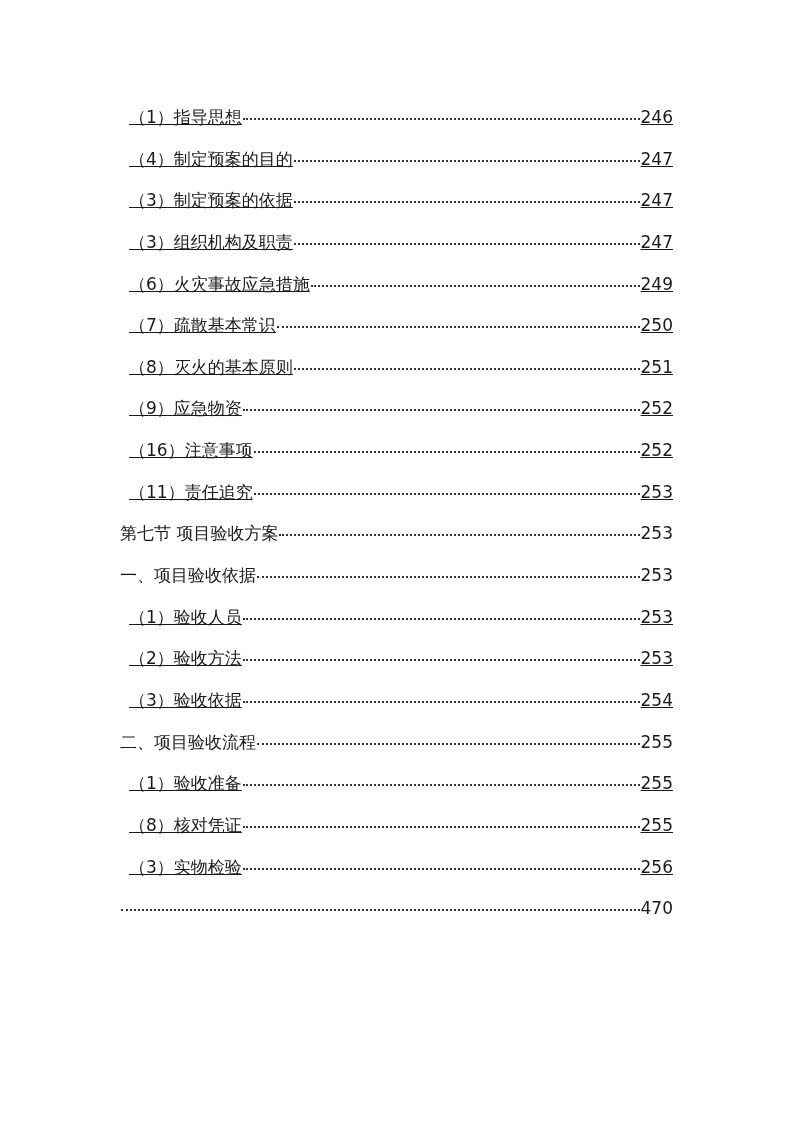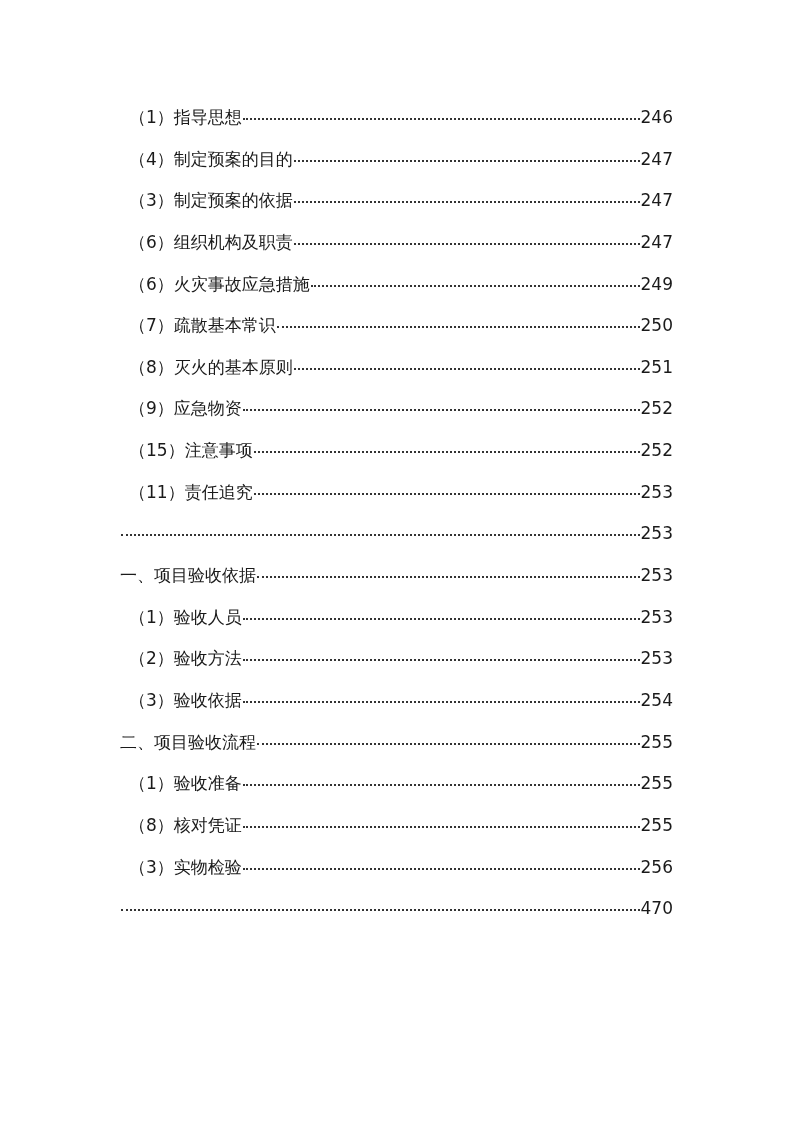--- a/index.html
+++ b/index.html
@@ -24,20 +24,21 @@
     .toc-row {
       display: flex;
       align-items: baseline;
       height: 41.65px;
       font-size: 17px;
       line-height: 28px;
       white-space: nowrap;
     }
     .toc-row.level-2 {
       padding-left: 9px;
+      text-decoration: underline;
     }
     .toc-label {
       flex: 0 0 auto;
     }
     .toc-leader {
       flex: 1 1 auto;
       overflow: hidden;
       margin: 0 1px;
       position: relative;
       height: 1em;
@@ -67,21 +68,21 @@
     <span class="toc-label">（4）制定预案的目的</span>
     <span class="toc-leader"></span>
     <span class="toc-page">247</span>
   </div>
   <div class="toc-row level-2">
     <span class="toc-label">（3）制定预案的依据</span>
     <span class="toc-leader"></span>
     <span class="toc-page">247</span>
   </div>
   <div class="toc-row level-2">
-    <span class="toc-label">（6）组织机构及职责</span>
+    <span class="toc-label">（3）组织机构及职责</span>
     <span class="toc-leader"></span>
     <span class="toc-page">247</span>
   </div>
   <div class="toc-row level-2">
     <span class="toc-label">（6）火灾事故应急措施</span>
     <span class="toc-leader"></span>
     <span class="toc-page">249</span>
   </div>
   <div class="toc-row level-2">
     <span class="toc-label">（7）疏散基本常识</span>
@@ -92,30 +93,31 @@
     <span class="toc-label">（8）灭火的基本原则</span>
     <span class="toc-leader"></span>
     <span class="toc-page">251</span>
   </div>
   <div class="toc-row level-2">
     <span class="toc-label">（9）应急物资</span>
     <span class="toc-leader"></span>
     <span class="toc-page">252</span>
   </div>
   <div class="toc-row level-2">
-    <span class="toc-label">（15）注意事项</span>
+    <span class="toc-label">（16）注意事项</span>
     <span class="toc-leader"></span>
     <span class="toc-page">252</span>
   </div>
   <div class="toc-row level-2">
     <span class="toc-label">（11）责任追究</span>
     <span class="toc-leader"></span>
     <span class="toc-page">253</span>
   </div>
   <div class="toc-row level-1">
+    <span class="toc-label">第七节  项目验收方案</span>
     <span class="toc-leader"></span>
     <span class="toc-page">253</span>
   </div>
   <div class="toc-row level-1">
     <span class="toc-label">一、项目验收依据</span>
     <span class="toc-leader"></span>
     <span class="toc-page">253</span>
   </div>
   <div class="toc-row level-2">
     <span class="toc-label">（1）验收人员</span>

